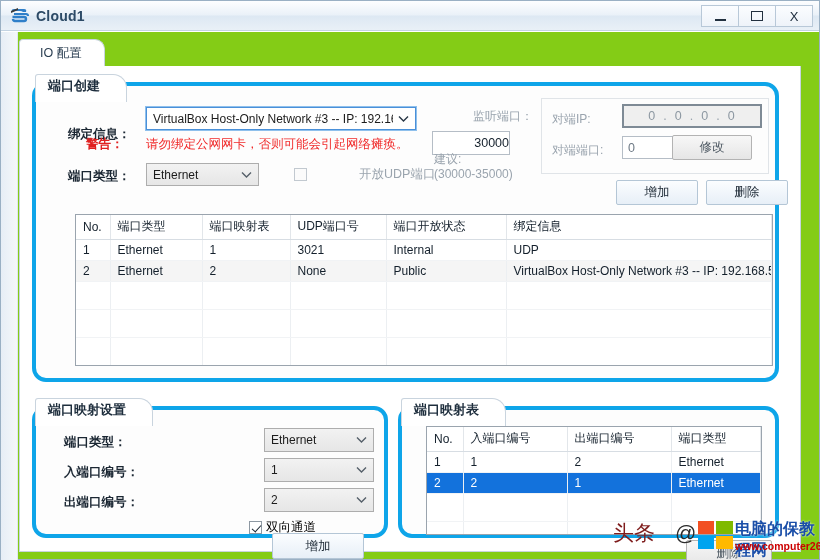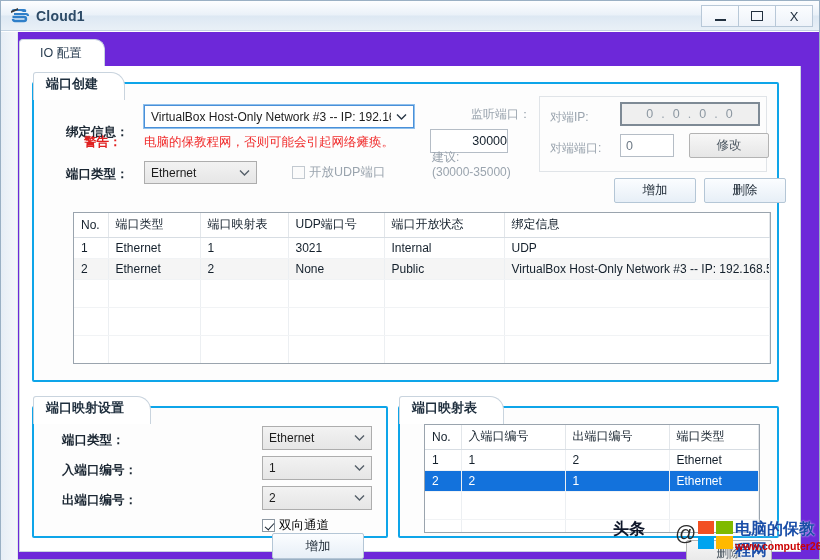--- a/index.html
+++ b/index.html
@@ -55,21 +55,21 @@
     display: block; width: 11px; height: 2px; background: #22303f; margin-top: 7px;
   }
   .win-btn .glyph-max {
     display: block; width: 12px; height: 10px; border: 1.5px solid #22303f; box-sizing: border-box;
   }
 
   
   .client {
     position: absolute; left: 0; top: 30px;
     width: 818px; height: 528px;
-    background: #6d28d9;
+    background: #84cc16;
     border-top: 1px solid #ffffff;
     box-sizing: border-box;
   }
   .left-rail {
     position: absolute; left: 0; top: 0; width: 16px; height: 528px;
     background: linear-gradient(to right, #e7eef6, #f4f7fa);
     border-right: 1px solid #dfe7ef;
   }
 
   
@@ -97,23 +97,23 @@
     background: #ffffff;
     border: 1px solid #c8d4e0;
     border-top: none;
     box-sizing: border-box;
   }
 
   
   .group {
     position: absolute;
     box-sizing: border-box;
-    border: 2px solid #0ea5e9;
+    border: 4px solid #0ea5e9;
     background: #fdfdfd;
-    border-radius: 2px;
+    border-radius: 14px;
   }
   .group-title {
     position: absolute;
     top: -12px; left: -1px;
     height: 23px;
     padding: 2px 26px 2px 12px;
     background: #ffffff;
     border: 1px solid #c9d4de;
     border-bottom: none;
     border-radius: 3px 14px 0 0;
@@ -267,21 +267,21 @@
 
   
   .watermark {
     position: absolute;
     left: 612px; top: 512px;
     width: 205px; height: 46px;
     pointer-events: none;
   }
   .wm-text {
     position: absolute; left: 0; top: 6px;
-    font-size: 16px; font-weight: bold; color: #0f172a;
+    font-size: 21px; font-weight: normal; color: #7f1d1d;
     font-family: "DejaVu Sans", sans-serif;
   }
   .wm-at {
     position: absolute; left: 62px; top: 8px;
     font-size: 21px; color: #2a2a2a;
   }
   .wm-logo { position: absolute; left: 85px; top: 8px; width: 36px; height: 30px; }
   .wm-q1 { position: absolute; left: 0; top: 0; width: 16px; height: 13px; background: #f25022; }
   .wm-q2 { position: absolute; left: 18px; top: 0; width: 17px; height: 13px; background: #7fba00; }
   .wm-q3 { position: absolute; left: 0; top: 15px; width: 16px; height: 13px; background: #00a4ef; }
@@ -342,31 +342,31 @@
 
         <span class="lbl" style="left:32px; top:40px;">绑定信息：</span>
         <div class="combo focus" style="left:110px; top:21px; width:270px; height:23px;">
           <span style="max-width:240px; overflow:hidden; text-overflow:clip; display:block;">VirtualBox Host-Only Network #3 -- IP: 192.16</span>
           <svg class="caret-svg" width="11" height="8" viewBox="0 0 11 8">
             <path d="M1 1.5 L5.5 6 L10 1.5" fill="none" stroke="#2a3847" stroke-width="1.4"></path>
           </svg>
         </div>
 
         <span class="warn-tag" style="left:50px; top:50px;">警告：</span>
-        <span class="warn-text" style="left:110px; top:50px;">电脑的保教程网，否则可能会引起网络瘫痪。</span>
+        <span class="warn-text" style="left:110px; top:50px;">请勿绑定公网网卡，否则可能会引起网络瘫痪。</span>
 
         <span class="lbl" style="left:32px; top:82px;">端口类型：</span>
         <div class="combo" style="left:110px; top:77px; width:113px; height:23px;">
           <span>Ethernet</span>
           <svg class="caret-svg" width="11" height="8" viewBox="0 0 11 8">
             <path d="M1 1.5 L5.5 6 L10 1.5" fill="none" stroke="#555f69" stroke-width="1.4"></path>
           </svg>
         </div>
 
-        <div class="checkbox disabled" style="left:258px; top:80px;">
+        <div class="checkbox disabled" style="left:258px; top:80px;gap:48px;">
           <span class="box"></span>
           <span>开放UDP端口</span>
         </div>
 
         <span class="lbl-dim" style="left:398px; top:22px;margin-left:39px;">监听端口：</span>
         <div class="textbox" style="left:396px; top:45px; width:78px; height:24px;justify-content:flex-end;">
           <span>30000</span>
         </div>
         <span class="lbl-dim" style="left:398px; top:65px;">建议:</span>
         <span class="lbl-dim" style="left:398px; top:81px;">(30000-35000)</span>
@@ -379,21 +379,21 @@
           <span>0</span>
           <span class="dot">.</span>
           <span>0</span>
           <span class="dot">.</span>
           <span>0</span>
         </div>
         <span class="lbl-dim" style="left:516px; top:56px;">对端端口:</span>
         <div class="textbox" style="left:586px; top:50px; width:54px; height:23px; color:#6e7a86;">
           <span>0</span>
         </div>
-        <div class="btn btn-gray" style="left:655px; top:49px; width:80px; height:25px;">
+        <div class="btn btn-gray" style="left:636px; top:49px; width:80px; height:25px;">
           <span>修改</span>
         </div>
 
         <div class="btn" style="left:580px; top:94px; width:82px; height:25px;">
           <span>增加</span>
         </div>
         <div class="btn" style="left:670px; top:94px; width:82px; height:25px;">
           <span>删除</span>
         </div>
 
@@ -492,21 +492,21 @@
         </div>
 
         <span class="lbl" style="left:28px; top:84px;">出端口编号：</span>
         <div class="combo" style="left:228px; top:78px; width:110px; height:24px;">
           <span>2</span>
           <svg class="caret-svg" width="11" height="8" viewBox="0 0 11 8">
             <path d="M1 1.5 L5.5 6 L10 1.5" fill="none" stroke="#555f69" stroke-width="1.4"></path>
           </svg>
         </div>
 
-        <div class="checkbox checked" style="left:228px; top:109px;">
+        <div class="checkbox checked" style="left:213px; top:109px;">
           <span class="box"></span>
           <span>双向通道</span>
         </div>
       </div>
 
       <div class="btn" style="left:252px; top:467px; width:92px; height:26px;">
         <span>增加</span>
       </div>
 
       <div class="group" style="left:378px; top:340px; width:381px; height:132px;">

